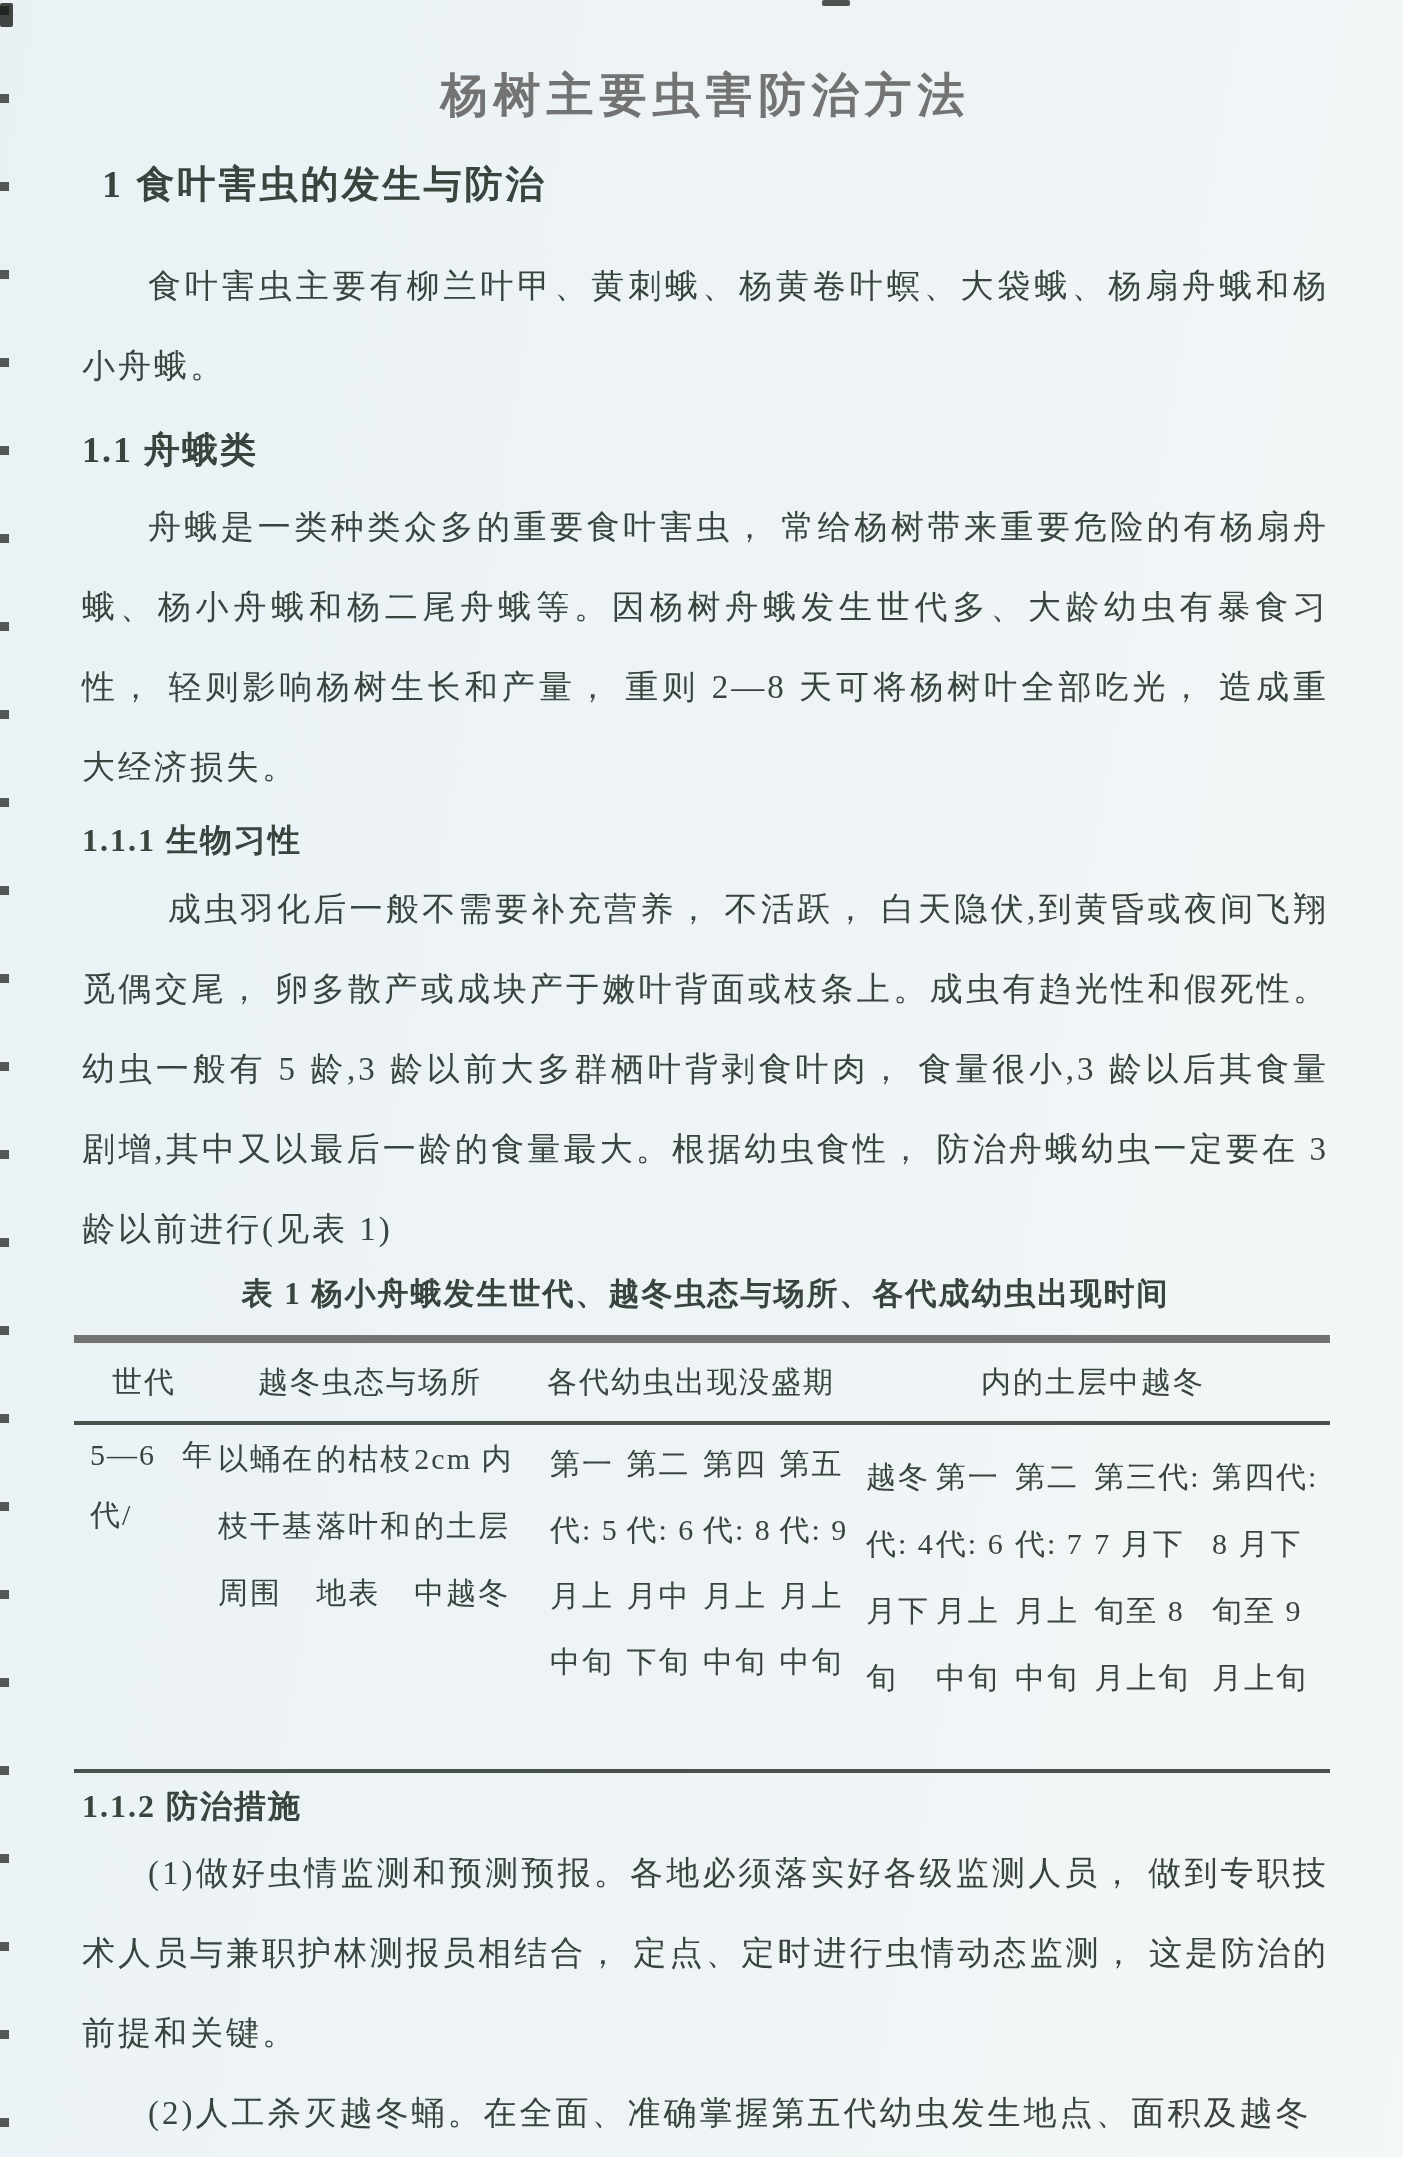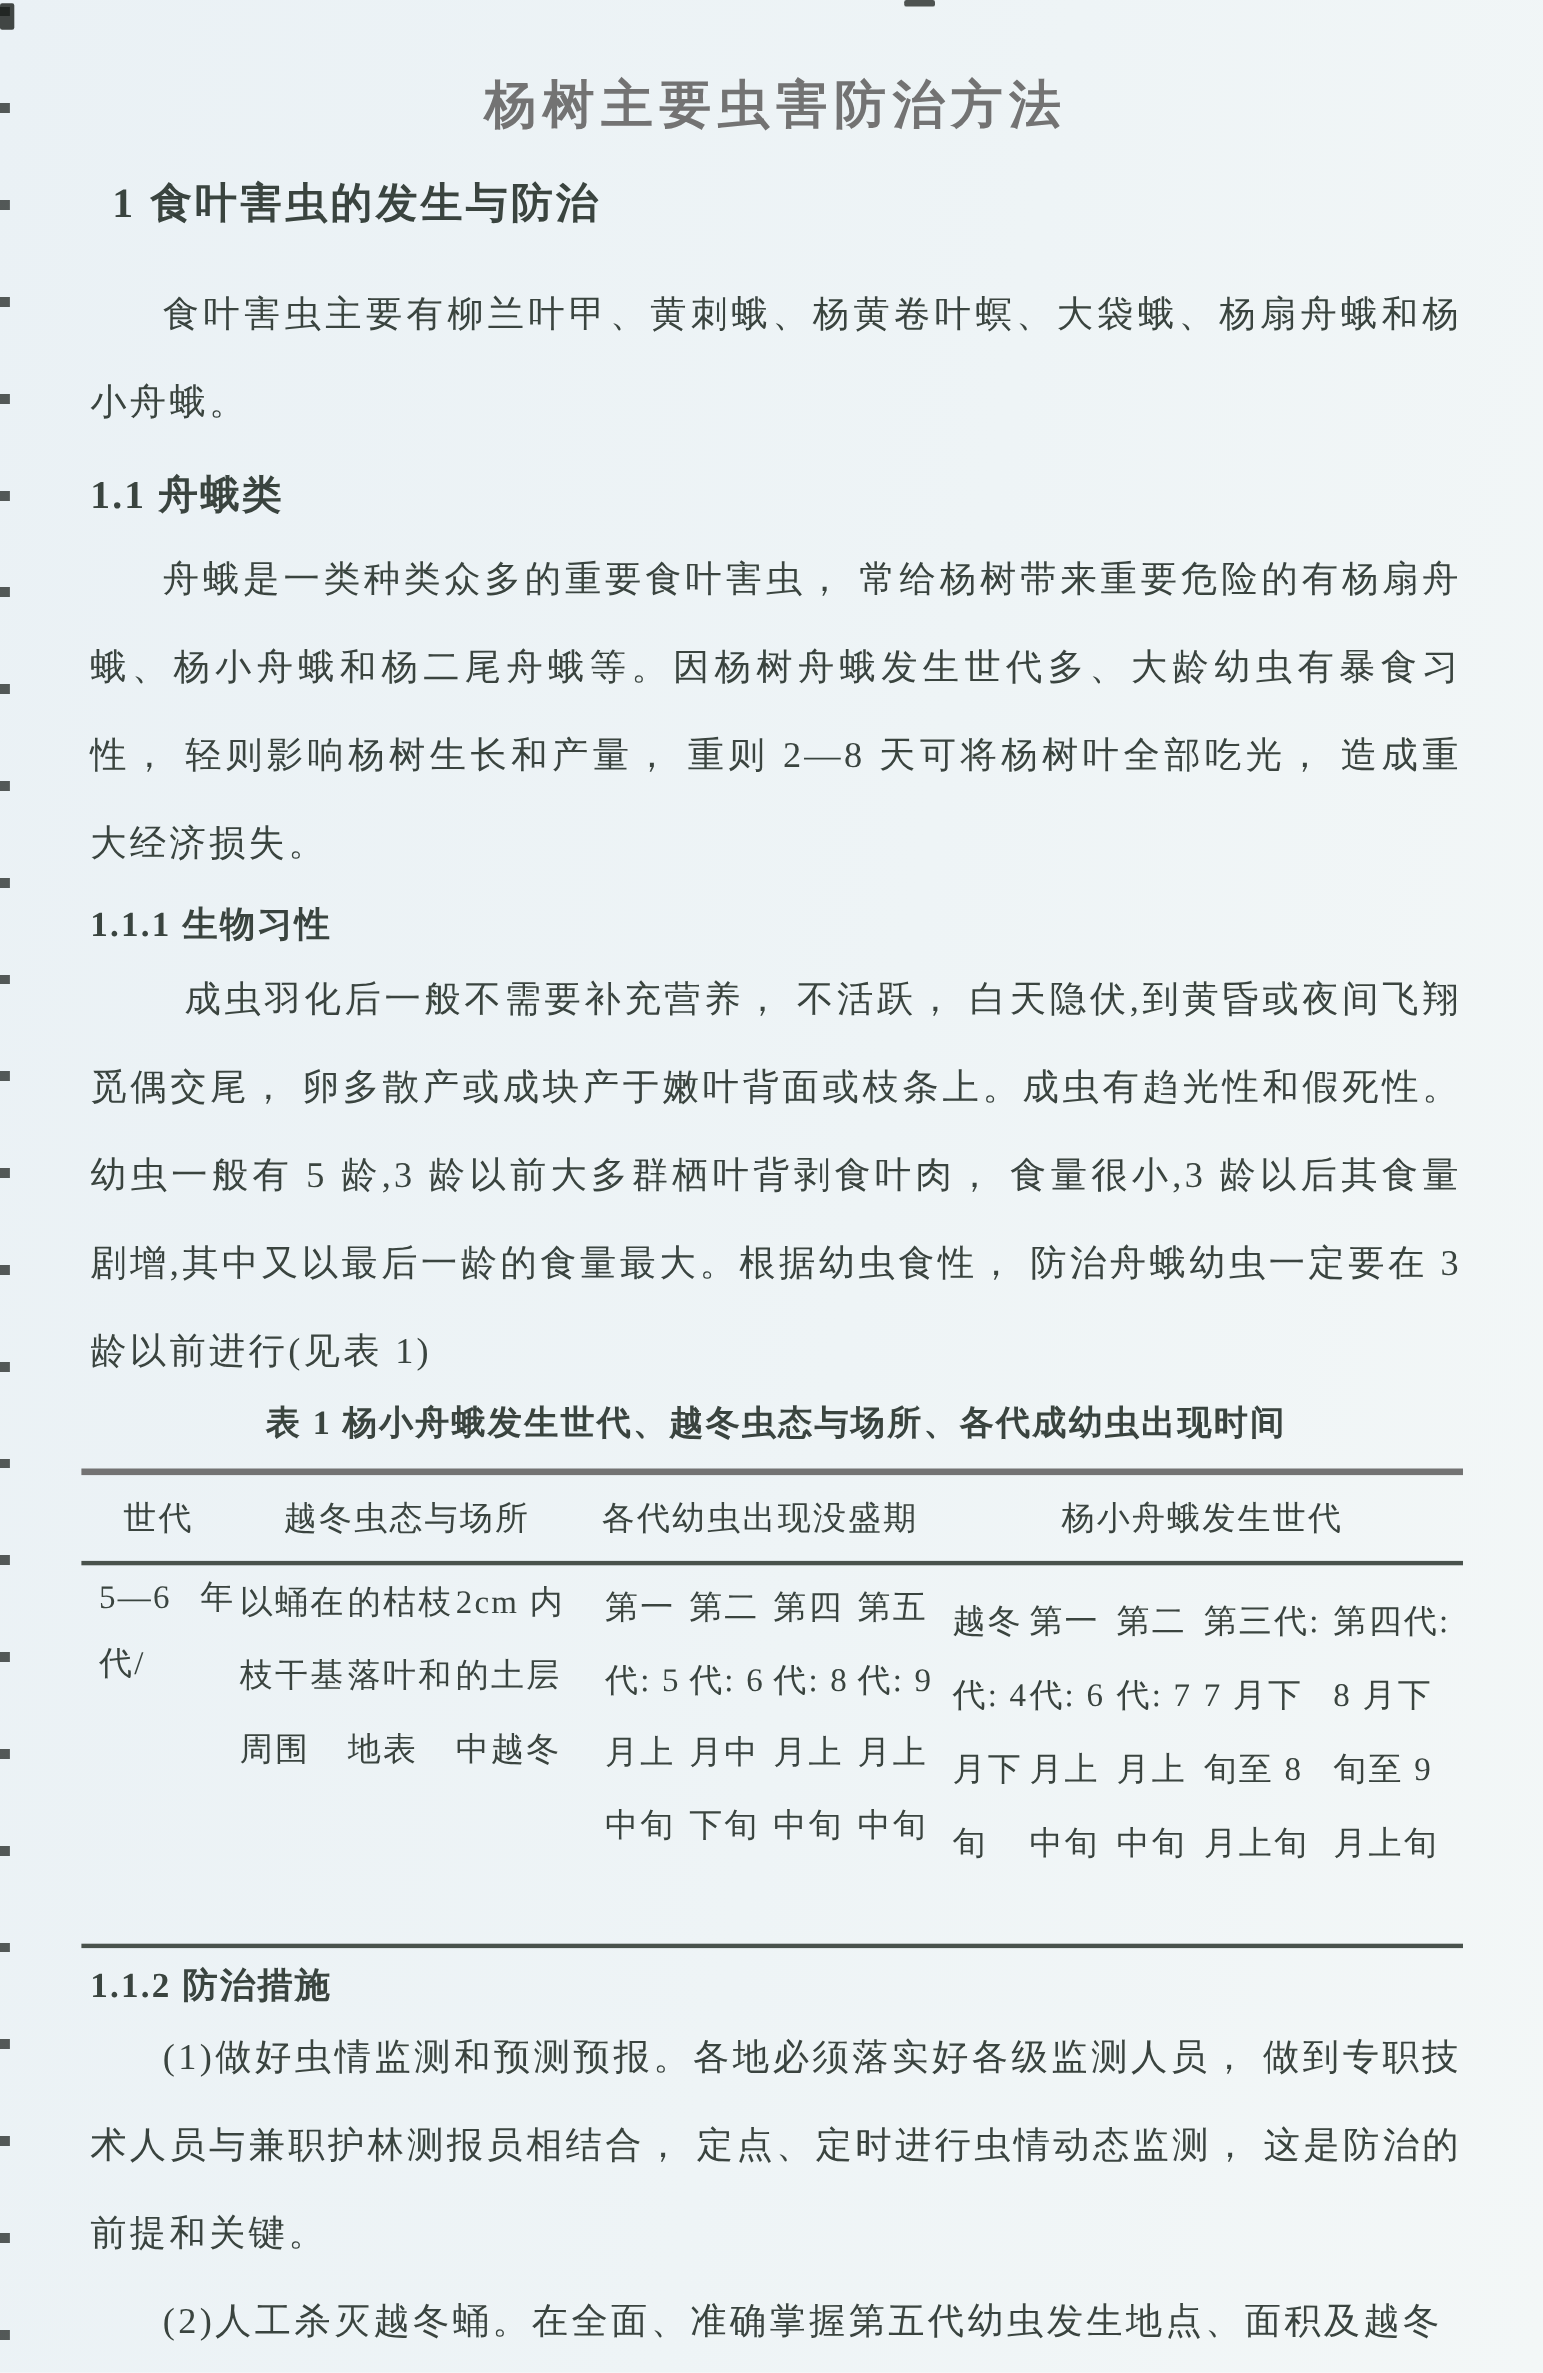--- a/index.html
+++ b/index.html
@@ -49,21 +49,21 @@
   p.moths   { margin-top: 12px; }
   p.biology { margin-top: 6px; text-indent: 2.6em; }
   p.m1      { margin-top: 4px; }
 
   .tbl-caption {
     margin-top: 4px; text-align: center;
     font-size: 31px; font-weight: bold; letter-spacing: 2px;
   }
   .tbl {
     margin: 20px 0 0 -8px; width: 1256px;
-    border-top: 6px solid #737373;
+    border-top: 8px solid #737373;
     border-bottom: 4px solid #49524c;
     font-size: 30px; letter-spacing: 2px;
   }
   .tbl-head, .tbl-body {
     display: grid;
     grid-template-columns: 140px 312px 330px 474px;
   }
   .tbl-head {
     height: 78px; align-items: center;
     border-bottom: 4px solid #49524c;
@@ -98,21 +98,21 @@
     <h4 class="sec">1.1.1 生物习性</h4>
     <p class="body biology">成虫羽化后一般不需要补充营养， 不活跃， 白天隐伏,到黄昏或夜间飞翔觅偶交尾， 卵多散产或成块产于嫩叶背面或枝条上。成虫有趋光性和假死性。幼虫一般有 5 龄,3 龄以前大多群栖叶背剥食叶肉， 食量很小,3 龄以后其食量剧增,其中又以最后一龄的食量最大。根据幼虫食性， 防治舟蛾幼虫一定要在 3 龄以前进行(见表 1)</p>
 
     <div class="tbl-caption">表 1 杨小舟蛾发生世代、越冬虫态与场所、各代成幼虫出现时间</div>
 
     <div class="tbl">
       <div class="tbl-head">
         <div class="hcell">世代</div>
         <div class="hcell">越冬虫态与场所</div>
         <div class="hcell">各代幼虫出现没盛期</div>
-        <div class="hcell">杨小舟蛾发生世代</div>
+        <div class="hcell">内的土层中越冬</div>
       </div>
       <div class="tbl-body">
         <div class="cell gen">
           <div>5—6 代/</div>
           <div>年</div>
         </div>
         <div class="cell win">
           <div>以蛹在枝干基周围</div>
           <div>的枯枝落叶和地表</div>
           <div>2cm 内的土层中越冬</div>

